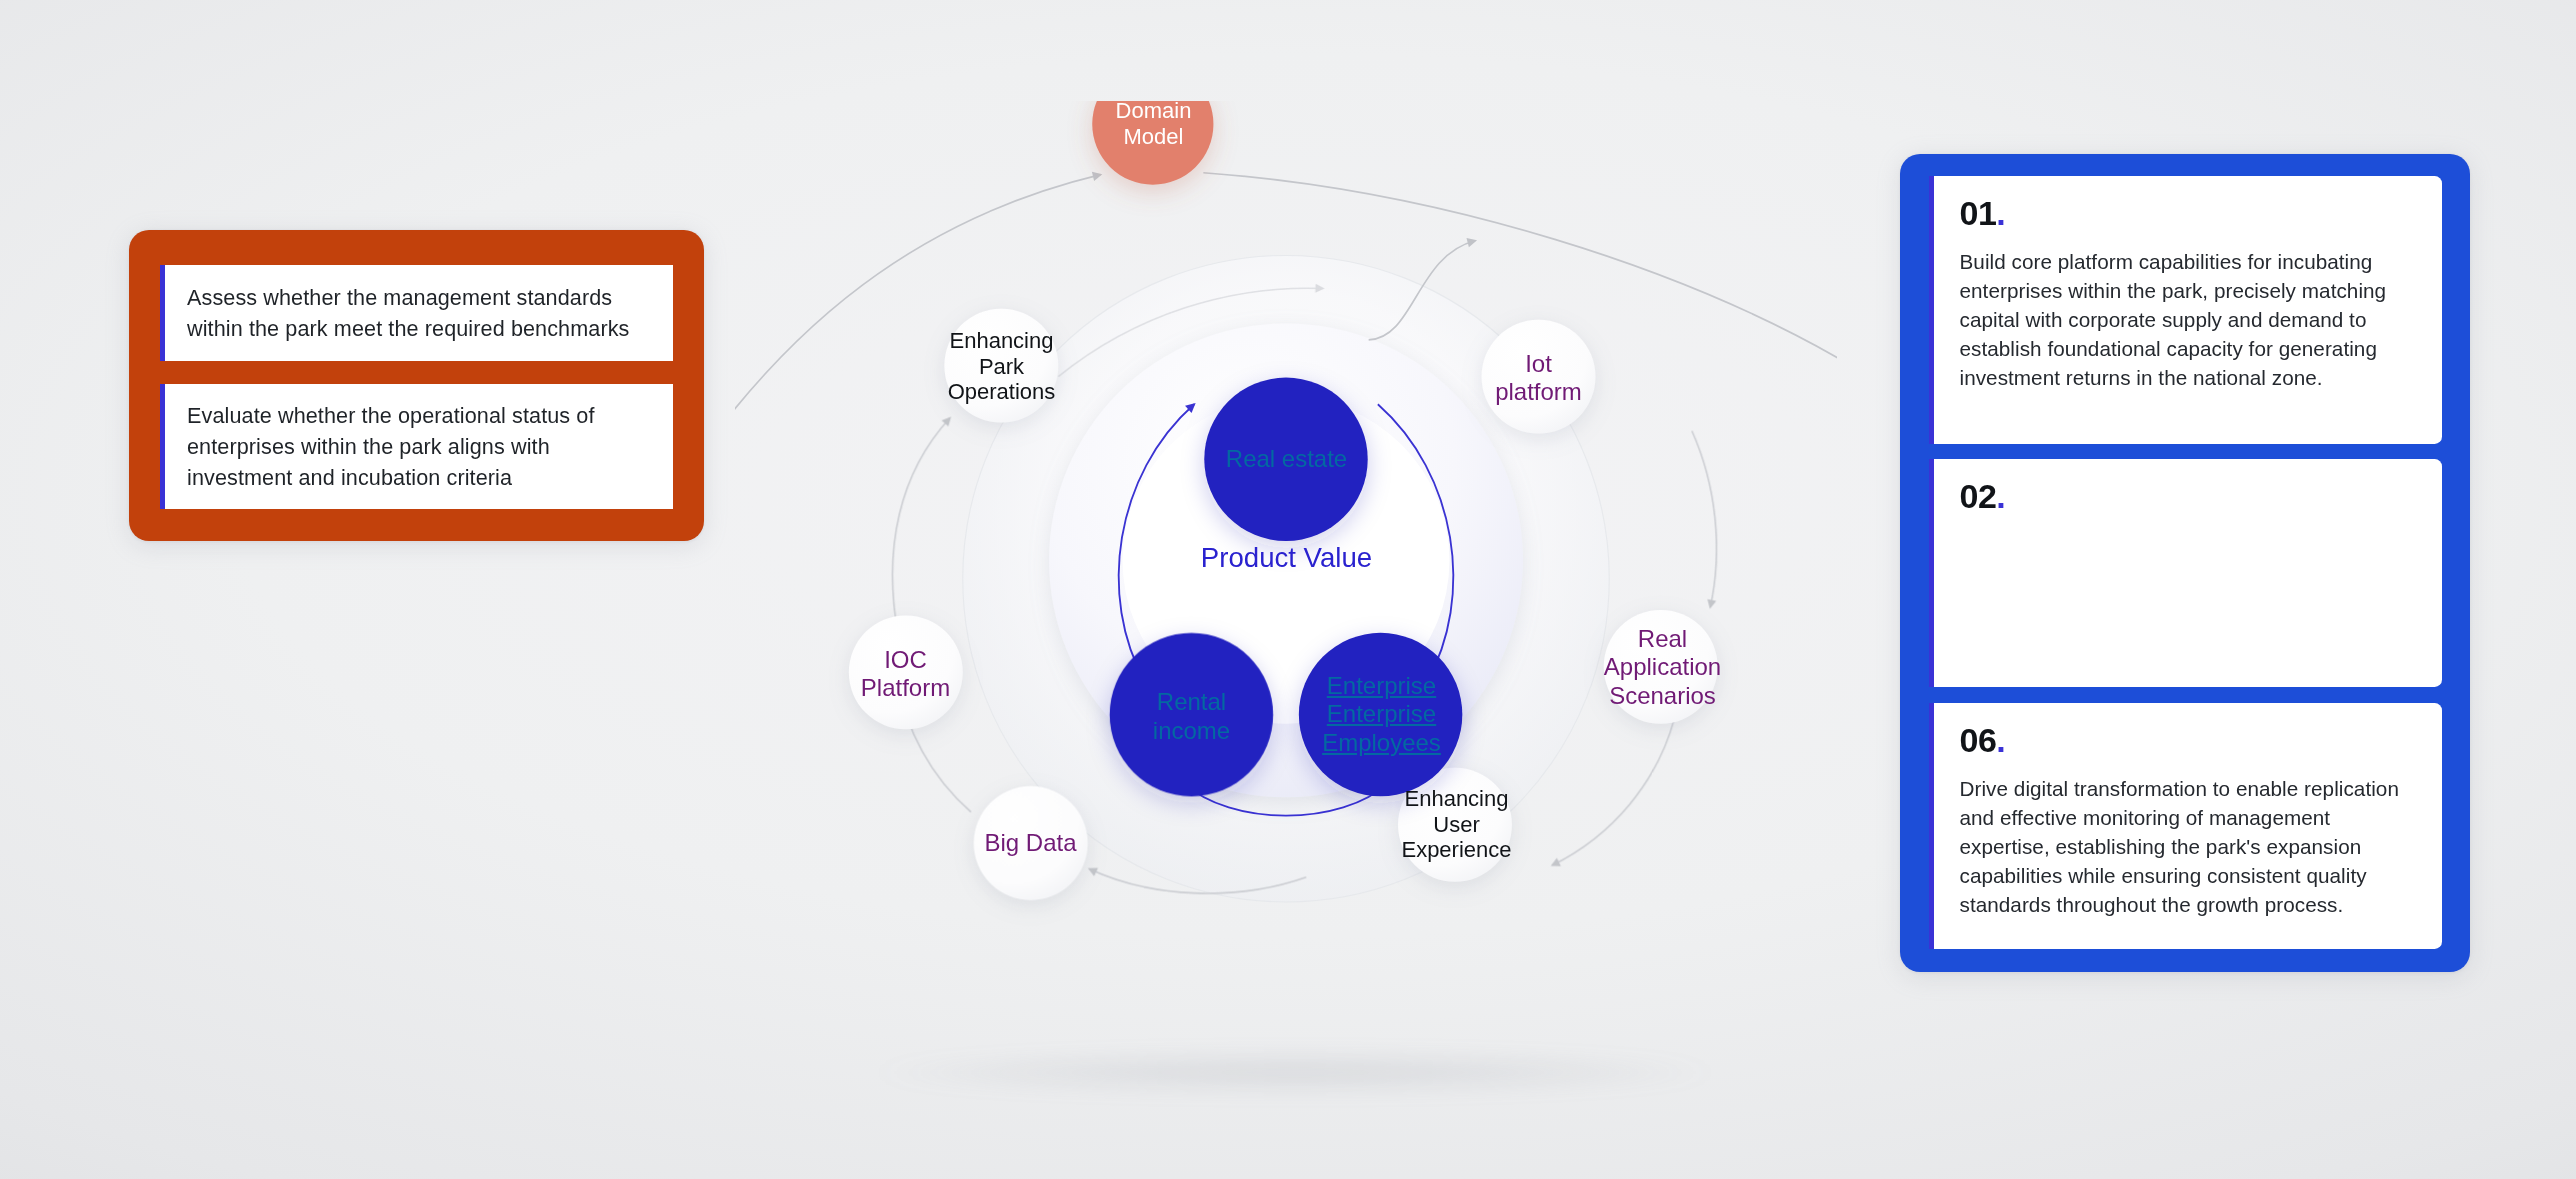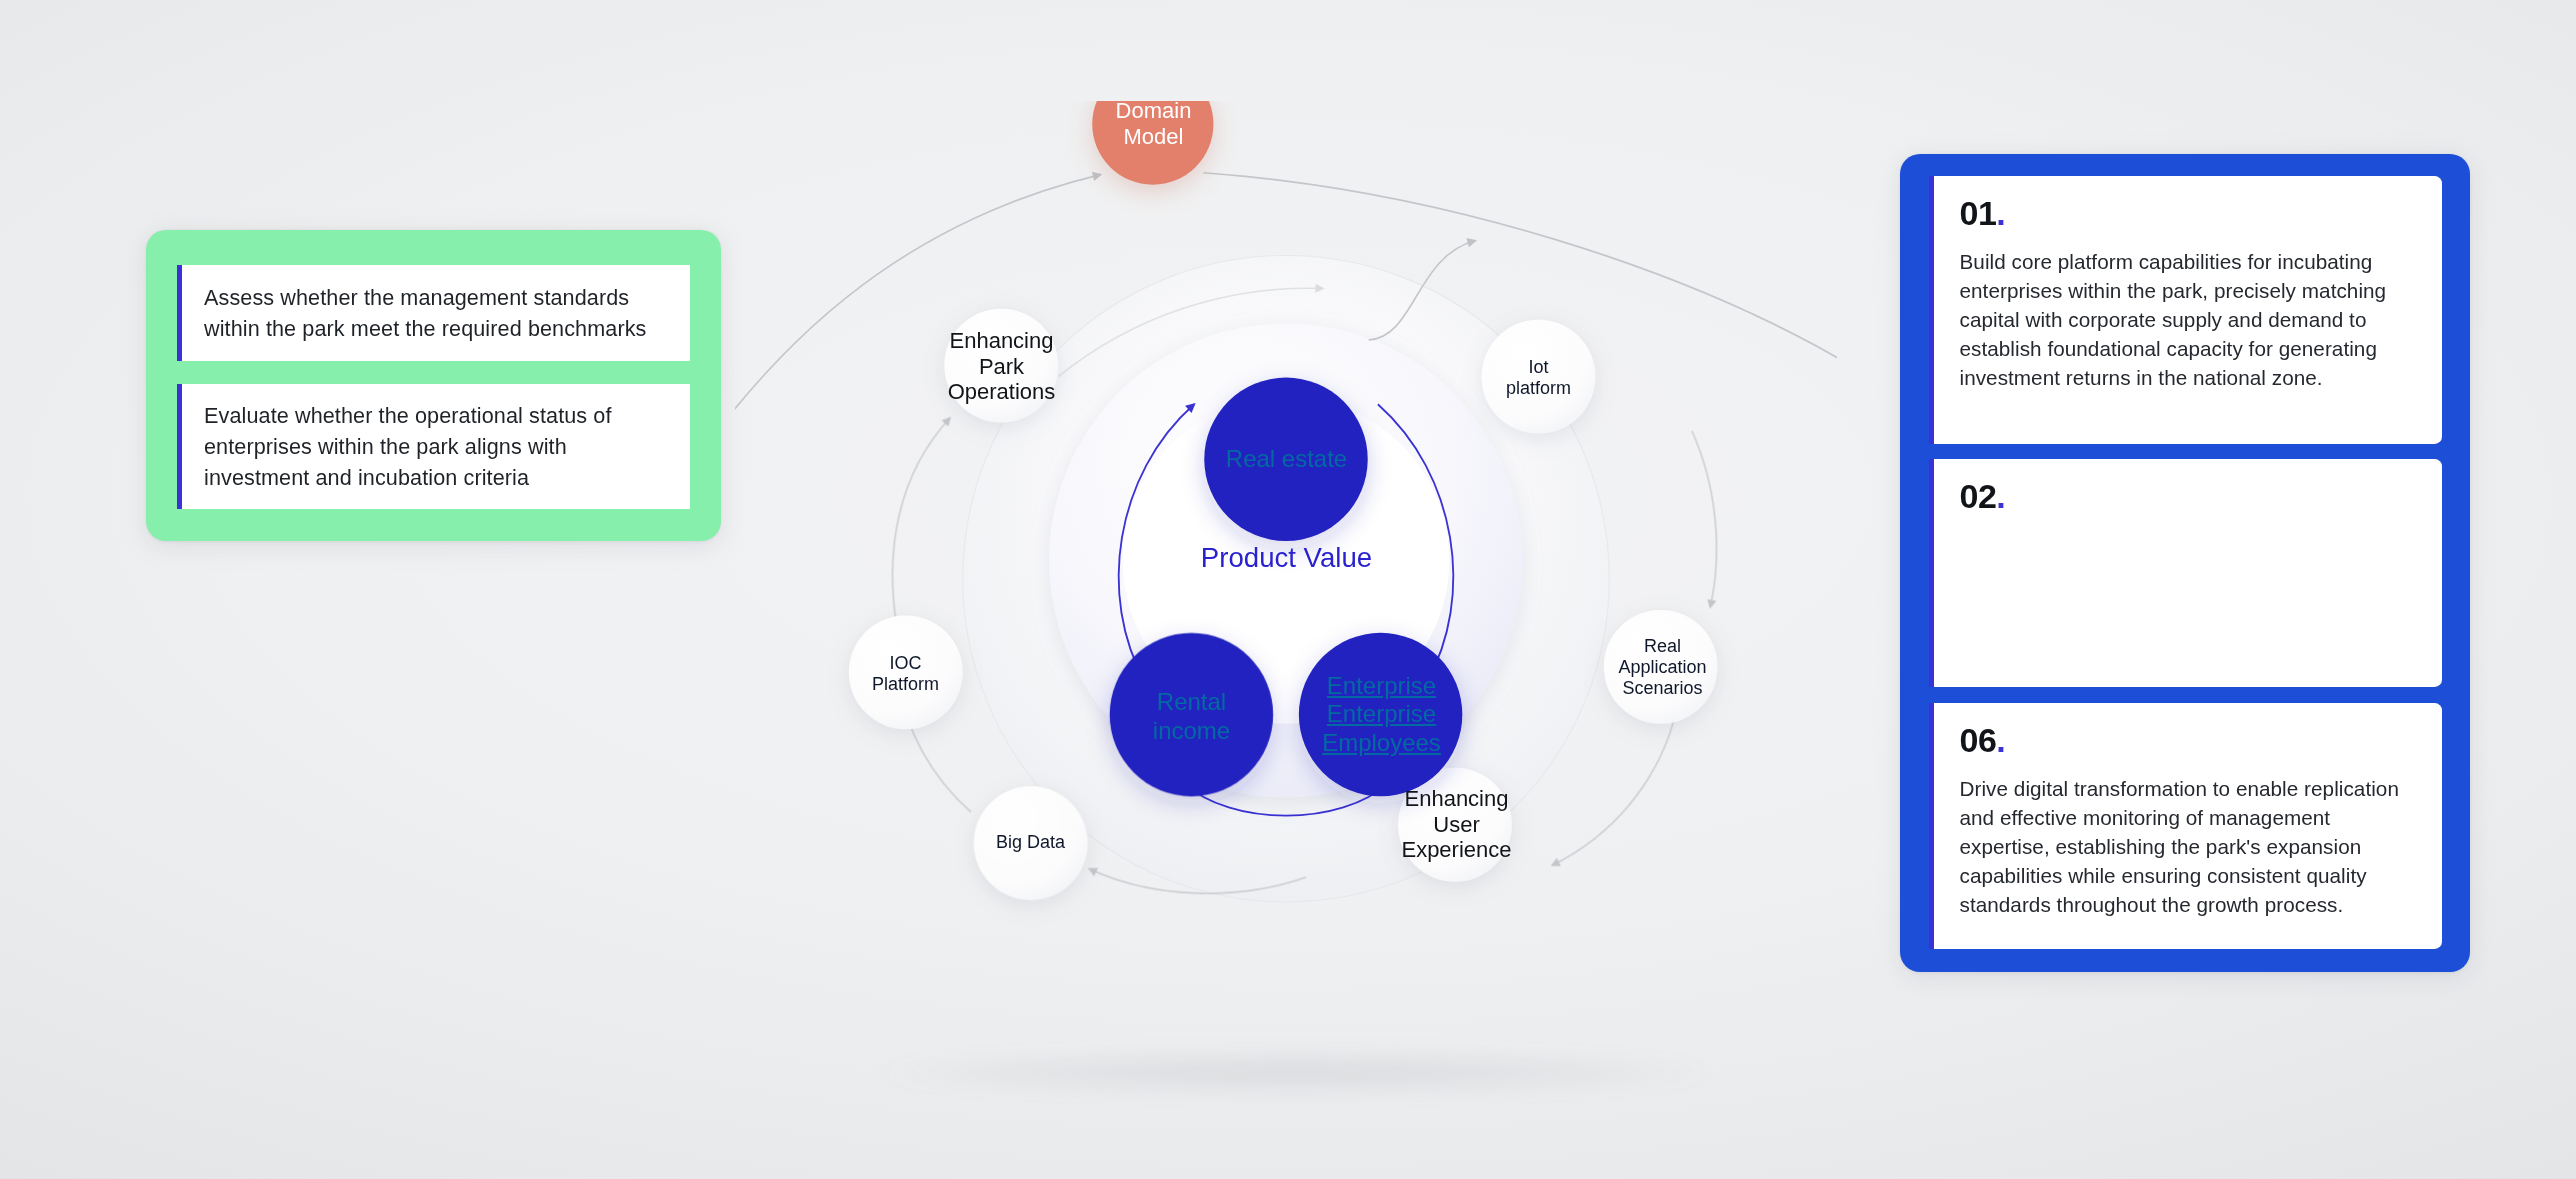--- a/index.html
+++ b/index.html
@@ -23,23 +23,23 @@
     width: 1098px; height: 51px;
     border-radius: 50%;
     background: radial-gradient(ellipse 50% 50% at 50% 50%,
                 rgba(120,125,140,0.17) 0%, rgba(120,125,140,0.09) 48%, rgba(120,125,140,0) 78%);
     filter: blur(10px);
   }
 
   
   .left-panel {
     position: absolute;
-    left: 146px; top: 230px;
+    left: 129px; top: 230px;
     width: 575px; height: 311px;
-    background: #86efac;
+    background: #c2410c;
     border-radius: 20px;
     box-shadow: 0 4.6px 24px rgba(140,145,160,.20), 0 0.9px 2.8px rgba(140,145,160,.14);
     padding: 0;
     box-sizing: border-box;
     text-decoration: underline;
   }
   .lp-card {
     position: absolute;
     left: 31px;
     width: 513px;
@@ -108,21 +108,21 @@
   .node-label {
     position: absolute;
     display: flex;
     align-items: center;
     justify-content: center;
     text-align: center;
     pointer-events: none;
     line-height: 1.18;
   }
   .lbl-white { font-size: 22px; color: #111418; }
-  .lbl-blue  { font-size: 18px; color: #0f172a; }
+  .lbl-blue  { font-size: 24px; color: #701a75; }
   .lbl-on-blue { font-size: 24px; color: #0369a1; }
   .lbl-coral { font-size: 22px; color: #ffffff; }
   .lbl-center { font-size: 27.6px; color: #2a22cf; }
 </style>
 </head>
 <body>
 
 <div class="floor-shadow"></div>
 
 <div class="left-panel">

